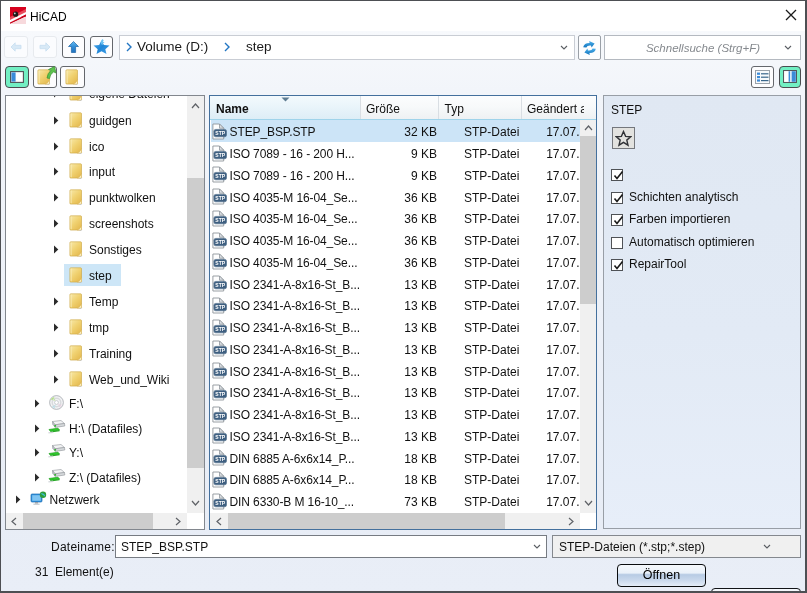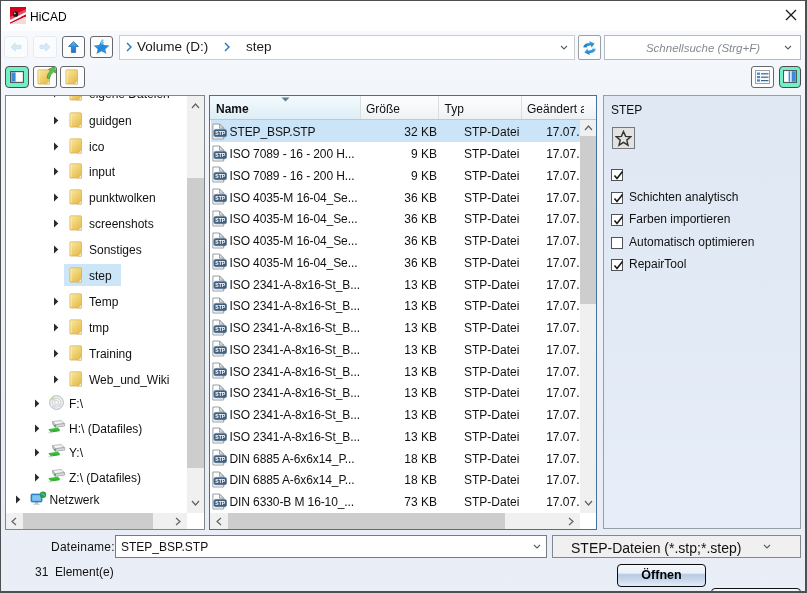--- a/index.html
+++ b/index.html
@@ -803,23 +803,23 @@
 <div class="chklbl" style="left:25px;top:161px;">RepairTool</div>
 </div>
 
 <div class="abs t12" style="left:51px;top:540px;letter-spacing:0.25px;">Dateiname:</div>
 <div class="abs" style="left:115px;top:535px;width:432px;height:23px;background:#fff;border:1px solid #767b82;box-sizing:border-box;"></div>
 <div class="abs t12" style="left:121px;top:540px;">STEP_BSP.STP</div>
 <svg class="abs" style="left:533px;top:544px;" width="8" height="5" viewBox="0 0 8 5">
     <path d="M1 1 L4 4 L7 1" stroke="#5a5e63" stroke-width="1.1" fill="none"></path>
   </svg>
 <div class="abs" style="left:552px;top:535px;width:249px;height:23px;background:#f0f0f0;border:1px solid #84888e;box-sizing:border-box;"></div>
-<div class="abs" style="left:559px;top:540px;font-size:14px;color:#111;margin-left:12px;">STEP-Dateien (*.stp;*.step)</div>
+<div class="abs" style="left:559px;top:540px;font-size:12px;color:#111;">STEP-Dateien (*.stp;*.step)</div>
 <svg class="abs" style="left:763px;top:544px;" width="8" height="5" viewBox="0 0 8 5">
     <path d="M1 1 L4 4 L7 1" stroke="#5a5e63" stroke-width="1.1" fill="none"></path>
   </svg>
 <div class="abs t12" style="left:14px;top:565px;margin-left:21px;">31&nbsp;&nbsp;Element(e)</div>
 <div class="abs" style="left:617px;top:564px;width:89px;height:23px;border:1.6px solid #0a0c0e;border-radius:4px;box-sizing:border-box;
  background:linear-gradient(180deg,#f5f8fc 0%,#eaf1f9 38%,#b7cbe4 46%,#c9d8ec 72%,#e4edf8 100%);
- font-size:12.5px;color:#000;text-align:center;line-height:20px;font-weight:bold;">Öffnen</div>
+ font-size:12.5px;color:#000;text-align:center;line-height:20px;">Öffnen</div>
 <div class="abs" style="left:711px;top:588px;width:90px;height:36px;border:1.4px solid #111317;border-radius:4px;box-sizing:border-box;
  background:linear-gradient(180deg,#f5f8fc 0%,#eaf1f9 38%,#b7cbe4 46%,#c9d8ec 72%,#e4edf8 100%);
  font-size:12.5px;color:#000;text-align:center;line-height:20px;">Abbrechen</div>
 
 </body></html>

